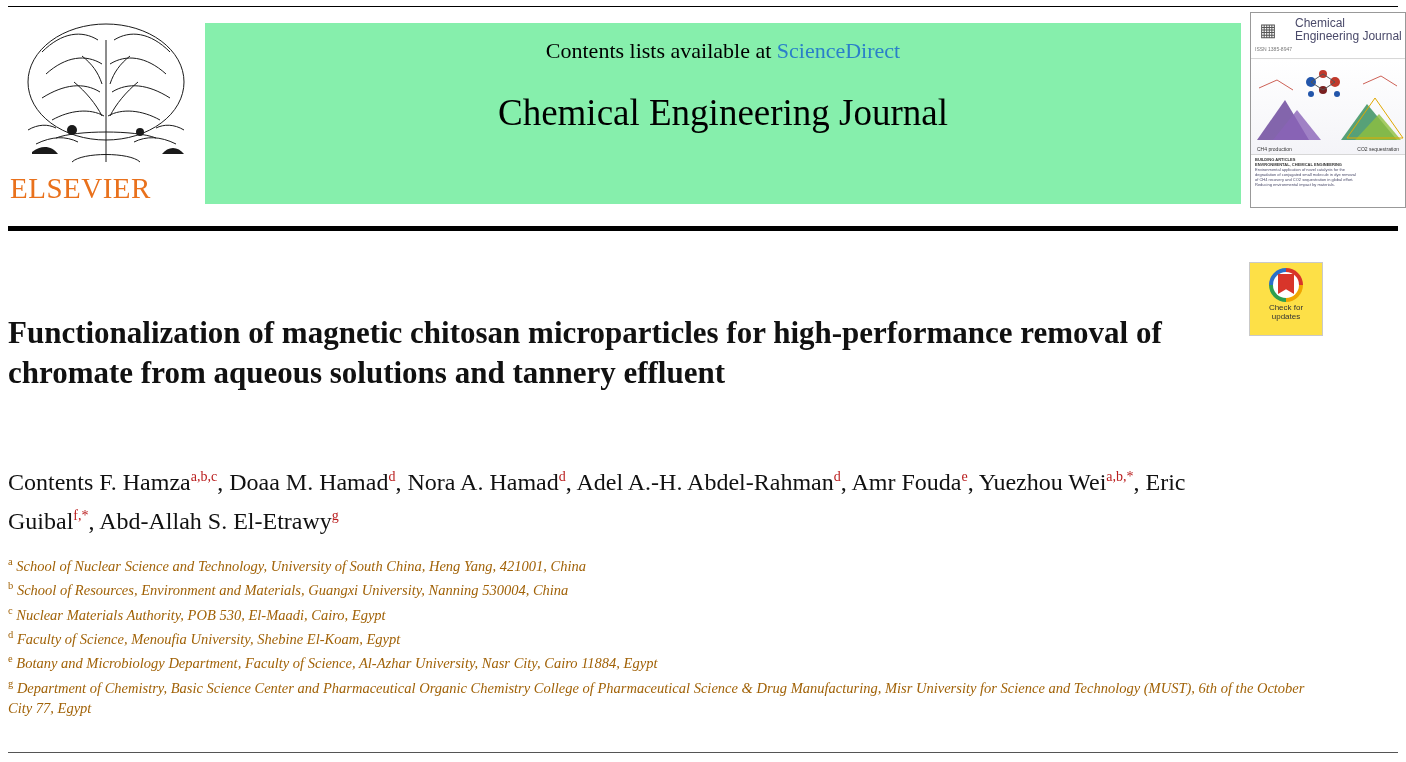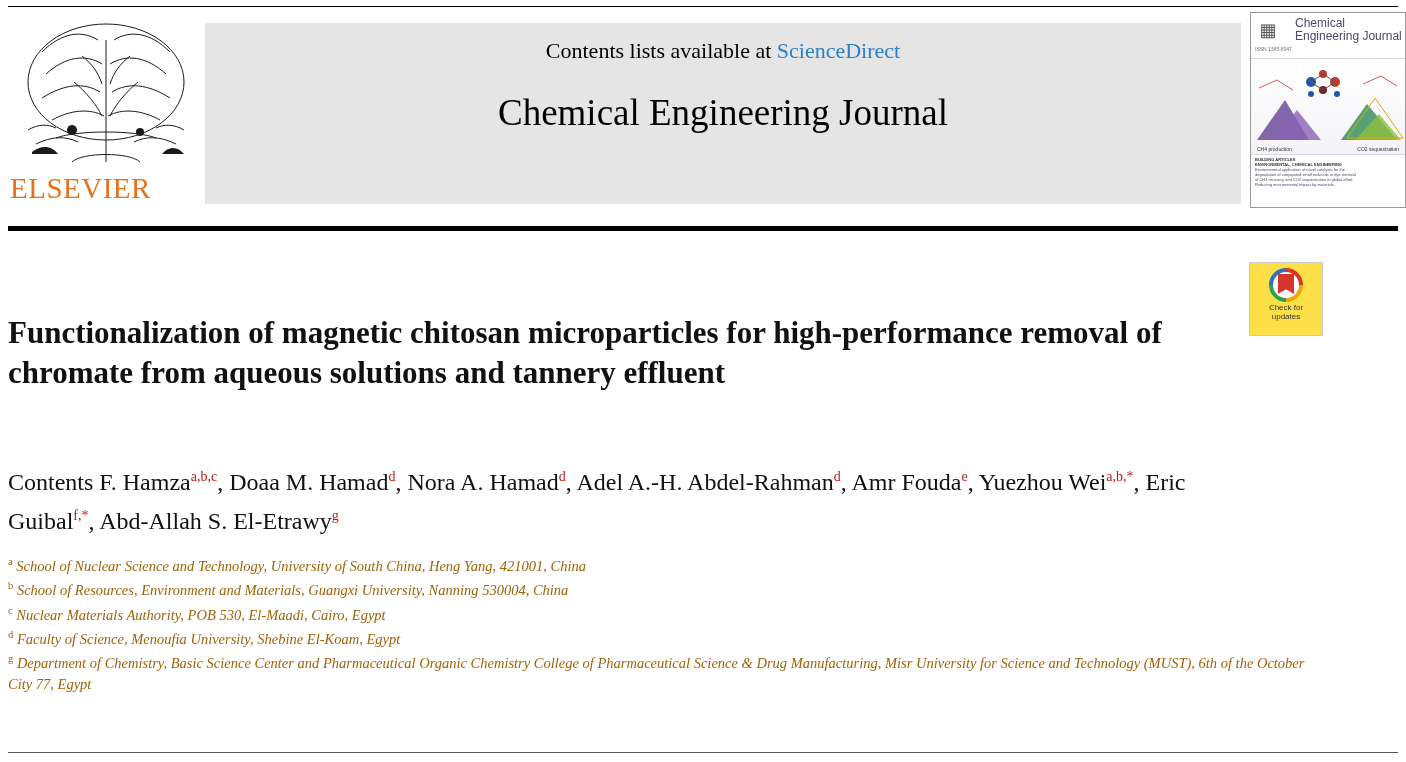--- a/index.html
+++ b/index.html
@@ -63,21 +63,21 @@
     font-weight: 400;
   }
 
   
   .banner {
     position: absolute;
     left: 197px;
     top: 11px;
     width: 1036px;
     height: 181px;
-    background: #e5e5e5;
+    background: #86efac;
     text-align: center;
   }
   .banner-line1 {
     position: absolute;
     left: 0;
     top: 15px;
     width: 100%;
     font-size: 22px;
     font-family: "Liberation Serif", serif;
   }
@@ -416,16 +416,17 @@
   <span><span>Yuezhou Wei</span><sup>a,b,*</sup></span>,
   <span><span>Eric Guibal</span><sup>f,*</sup></span>,
   <span><span>Abd-Allah S. El-Etrawy</span><sup>g</sup></span>
 </div>
 
 <div class="affiliations">
   <span class="aff-line"><sup>a</sup> <span>School of Nuclear Science and Technology, University of South China, Heng Yang, 421001, China</span></span>
   <span class="aff-line"><sup>b</sup> <span>School of Resources, Environment and Materials, Guangxi University, Nanning 530004, China</span></span>
   <span class="aff-line"><sup>c</sup> <span>Nuclear Materials Authority, POB 530, El-Maadi, Cairo, Egypt</span></span>
   <span class="aff-line"><sup>d</sup> <span>Faculty of Science, Menoufia University, Shebine El-Koam, Egypt</span></span>
+  <span class="aff-line"><sup>e</sup> <span>Botany and Microbiology Department, Faculty of Science, Al-Azhar University, Nasr City, Cairo 11884, Egypt</span></span>
   <span class="aff-line"><sup>g</sup> <span>Department of Chemistry, Basic Science Center and Pharmaceutical Organic Chemistry College of Pharmaceutical Science &amp; Drug Manufacturing, Misr University for Science and Technology (MUST), 6th of the October City 77, Egypt</span></span>
 </div>
 
 <div class="bottom-rule"></div>
 
 </body></html>

